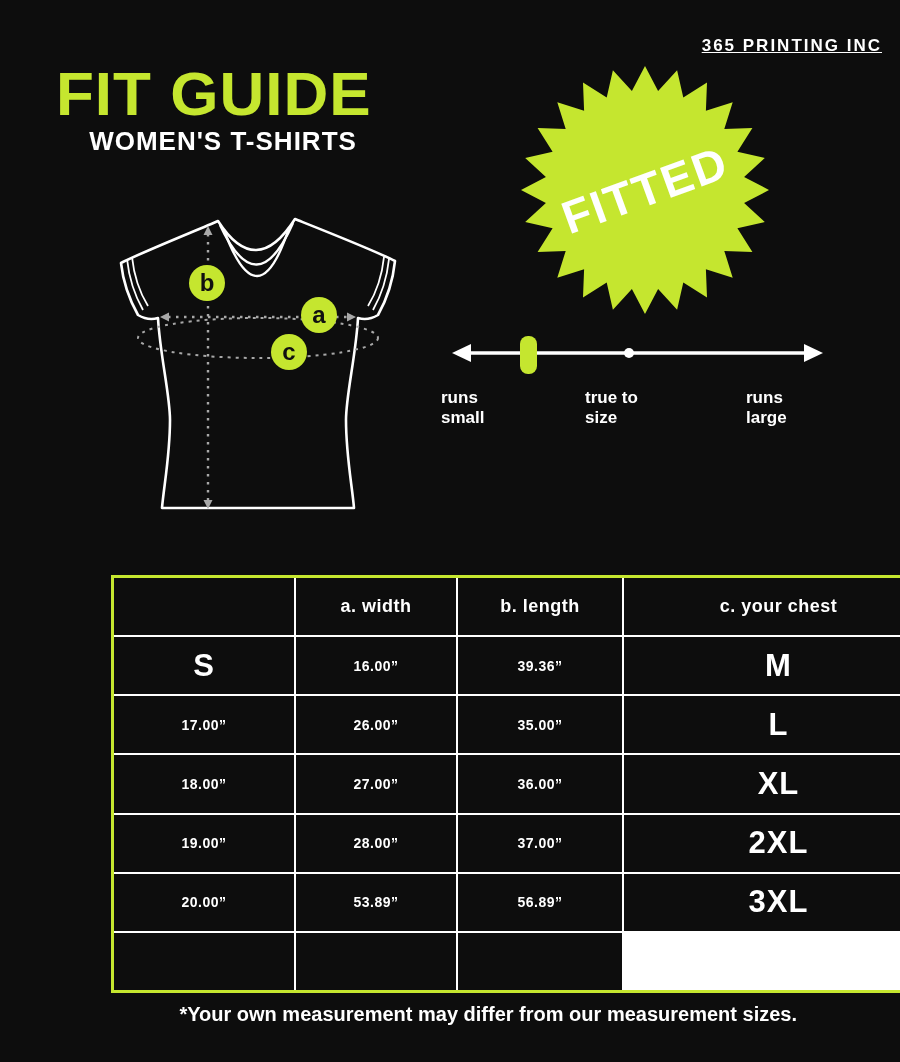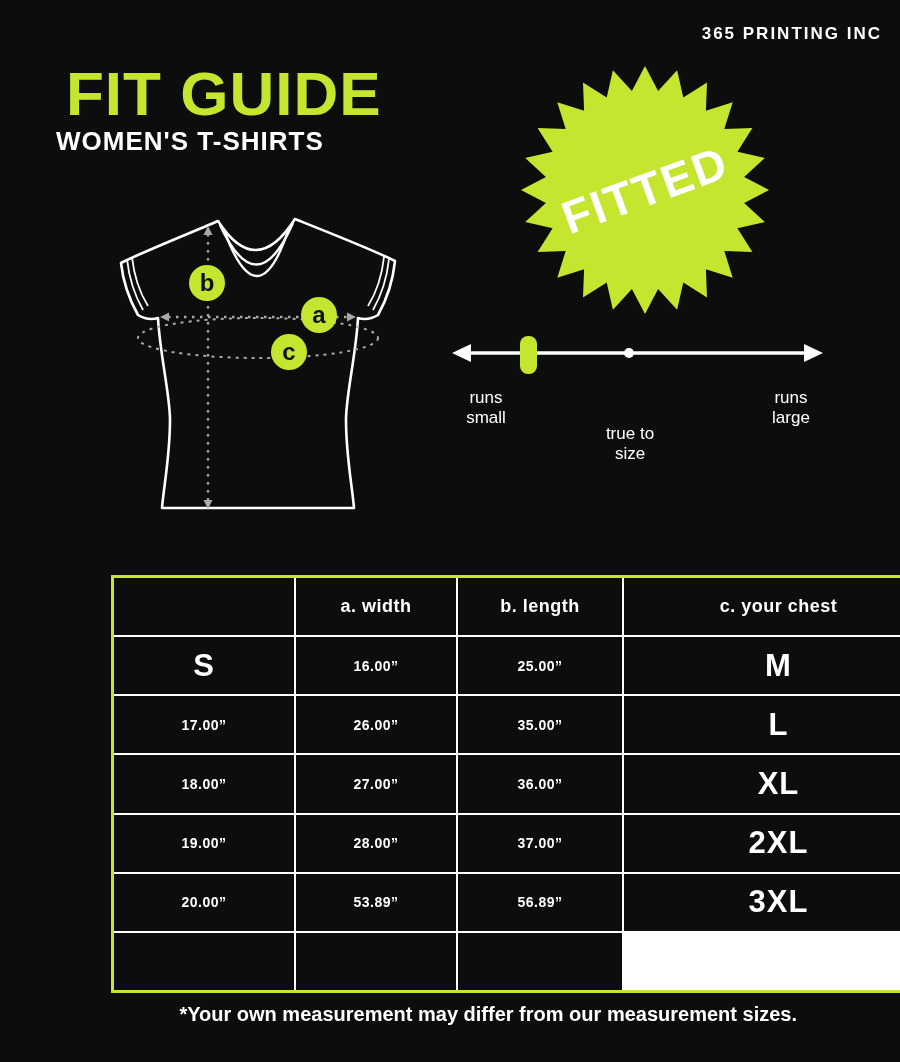--- a/index.html
+++ b/index.html
@@ -5,55 +5,55 @@
   :root{ --accent:#c5e62f; --bg:#0d0d0d; --fg:#ffffff; --dash:#a8a8a8; }
   *{ margin:0; padding:0; box-sizing:border-box; }
   html,body{ background:#000; }
   body{ font-family:"Liberation Sans","DejaVu Sans",sans-serif; }
   .page{
     position:relative; width:900px; height:1062px; background:var(--bg);
     overflow:hidden; color:var(--fg);
   }
   
   .brand{
-    position:absolute; top:24px; right:18px;
-    font-size:17px; font-weight:bold; letter-spacing:2px; color:var(--fg);
+    position:absolute; top:36px; right:18px;
+    font-size:17px; font-weight:bold; letter-spacing:2px; color:var(--fg);text-decoration:underline;
   }
   
   .title{
     position:absolute; left:56px; top:58px; width:340px;
-    font-size:62px; font-weight:bold; letter-spacing:1px; color:var(--accent);margin-left:10px;
+    font-size:62px; font-weight:bold; letter-spacing:1px; color:var(--accent);
   }
   .subtitle{
-    position:absolute; left:56px; top:126px; width:334px; text-align:left;
+    position:absolute; left:56px; top:126px; width:334px; text-align:center;
     font-size:26px; font-weight:bold; letter-spacing:1px; color:var(--fg);
   }
   
   .badge{ position:absolute; left:515px; top:60px; width:260px; height:260px; }
   .badge svg{ position:absolute; inset:0; }
   .badge .badge-label{
     position:absolute; inset:0; display:flex; align-items:center; justify-content:center;
     transform:rotate(-20deg); font-size:46px; font-weight:bold; letter-spacing:2px; color:#fff;
   }
   
   .shirt{ position:absolute; left:100px; top:205px; width:320px; height:320px; }
   .shirt svg{ width:100%; height:100%; }
   .marker-letter{ font-family:"Liberation Sans","DejaVu Sans",sans-serif; font-size:24px; font-weight:bold; }
   
   .scale-svg{ position:absolute; left:450px; top:340px; width:375px; height:26px; }
   .scale-marker{
     position:absolute; left:520px; top:336px; width:17px; height:38px;
     background:var(--accent); border-radius:8px;
   }
   .scale-label{
-    position:absolute; top:388px; width:90px; text-align:center;
-    font-size:17px; font-weight:normal; line-height:1.15; color:var(--fg);
+    position:absolute; top:388px; width:90px; text-align:left;
+    font-size:17px; font-weight:bold; line-height:1.15; color:var(--fg);
   }
   .scale-label.l1{ left:441px; }
-  .scale-label.l2{ left:585px;margin-top:36px; }
+  .scale-label.l2{ left:585px; }
   .scale-label.l3{ left:746px; }
   
   .size-table{
     position:absolute; left:111px; top:575px; width:825px; height:418px;
     display:grid;
     grid-template-columns:180px 160px 164px 1fr;
     grid-template-rows:repeat(7,1fr);
     gap:2px; background:#ffffff; border:3px solid var(--accent);
   }
   .cell{
@@ -149,21 +149,21 @@
   </div>
 
   <div class="size-table">
     <div class="cell head"></div>
     <div class="cell head">a. width</div>
     <div class="cell head">b. length</div>
     <div class="cell head">c. your chest</div>
 
     <div class="cell size">S</div>
     <div class="cell val">16.00”</div>
-    <div class="cell val">25.00”</div>
+    <div class="cell val">39.36”</div>
 
     <div class="cell size">M</div>
     <div class="cell val">17.00”</div>
     <div class="cell val">26.00”</div>
     <div class="cell val">35.00”</div>
 
     <div class="cell size">L</div>
     <div class="cell val">18.00”</div>
     <div class="cell val">27.00”</div>
     <div class="cell val">36.00”</div>

